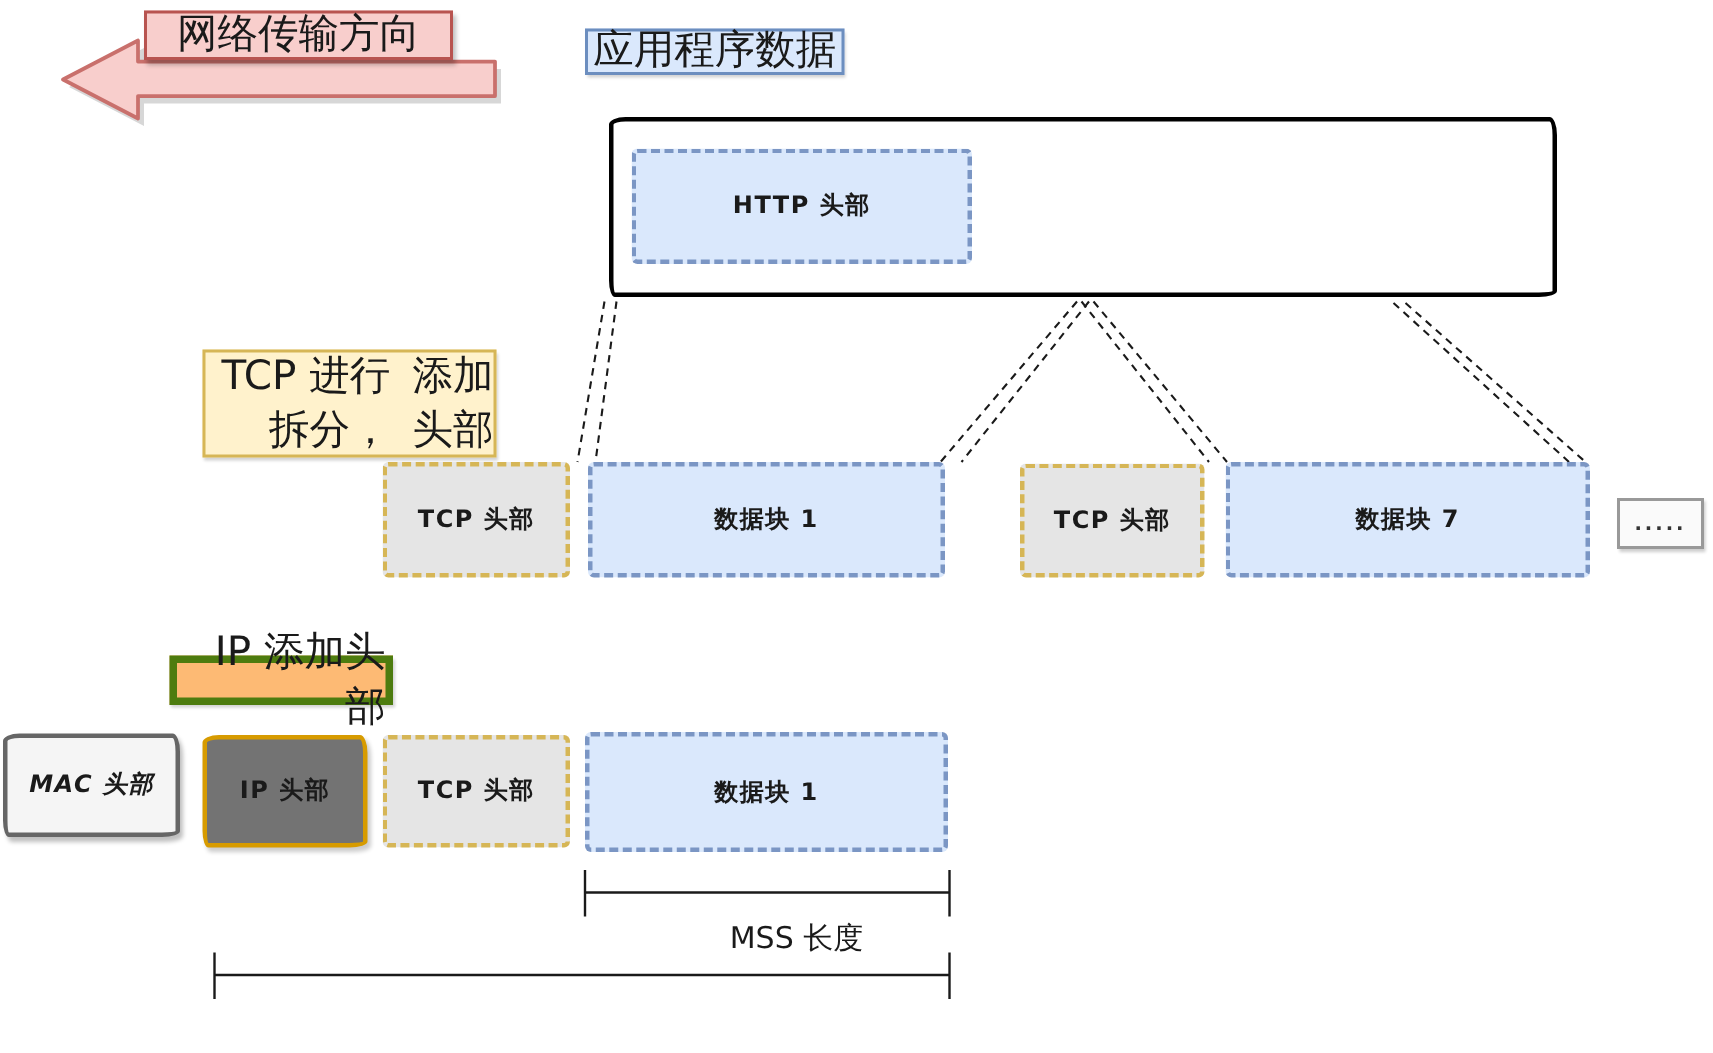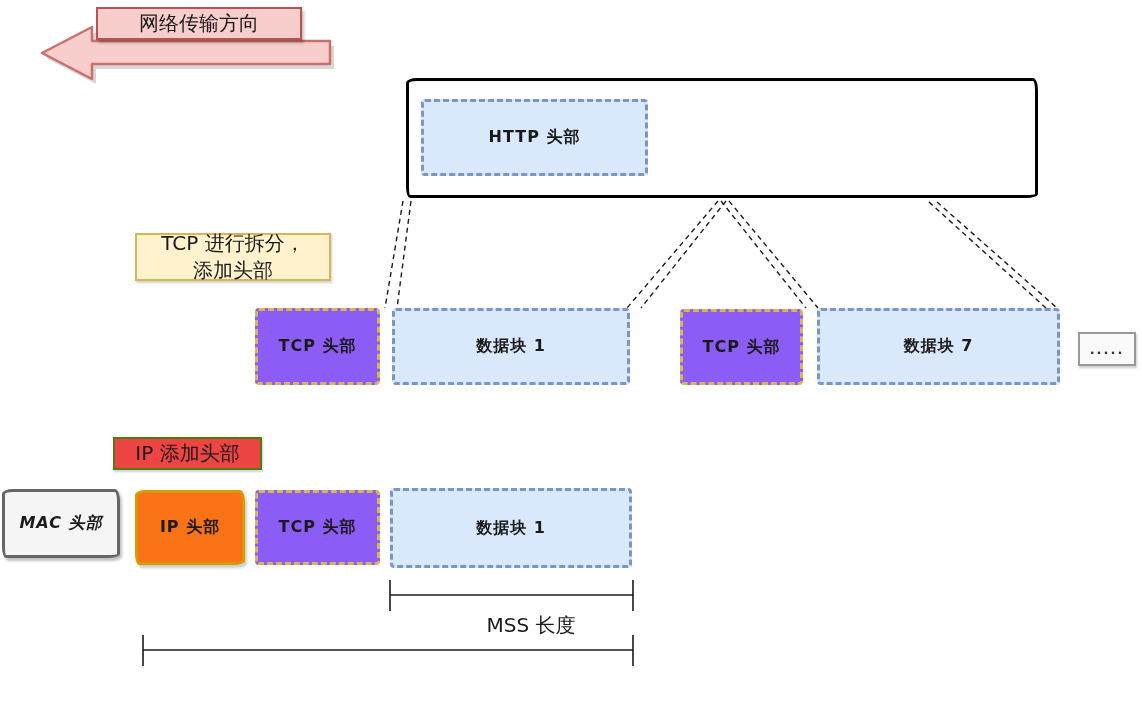--- a/index.html
+++ b/index.html
@@ -21,41 +21,42 @@
   }
   .box {
     position: absolute;
     display: flex;
     align-items: center;
     justify-content: center;
     text-align: center;
   }
   
   .note {
-    font-size: 20px;
+    font-size: 27px;
     line-height: 1.35;
+    text-align: right;
   }
   .note-pink   { background: #f8cecc; border: 2px solid #b85450; box-shadow: 2px 3px 3px rgba(0,0,0,0.25); }
   .note-blue   { background: #dae8fc; border: 2px solid #6c8ebf; box-shadow: 1px 2px 2px rgba(0,0,0,0.18); }
   .note-yellow { background: #fff2cc; border: 2px solid #d6b656; box-shadow: 1px 2px 2px rgba(0,0,0,0.18); }
-  .note-orange { background: #ef4444; border: 2px solid #4d7c0f; box-shadow: 1px 2px 2px rgba(0,0,0,0.18); }
+  .note-orange { background: #fdba74; border: 5px solid #4d7c0f; box-shadow: 1px 2px 2px rgba(0,0,0,0.18); }
   
   .block {
     font-size: 16px;
     font-weight: 700;
     letter-spacing: 1px;
   }
   .sketch {
     border-radius: 11px 5px 12px 4px / 5px 12px 4px 11px;
   }
   .dash-blue   { background: #dae8fc; border: 3px dashed #7b96c4; border-radius: 4px; }
-  .dash-yellow { background: #8b5cf6; border: 3px dashed #d6b656; border-radius: 4px; }
+  .dash-yellow { background: #e5e5e5; border: 3px dashed #d6b656; border-radius: 4px; }
   .solid-black { background: #ffffff; border: 3px solid #000000; }
   .solid-gray  { background: #f5f5f5; border: 3px solid #666666; box-shadow: 2px 3px 3px rgba(0,0,0,0.25); }
-  .solid-orange{ background: #f97316; border: 3px solid #d79b00; box-shadow: 2px 3px 3px rgba(0,0,0,0.2); }
+  .solid-orange{ background: #737373; border: 3px solid #d79b00; box-shadow: 2px 3px 3px rgba(0,0,0,0.2); }
   .dots-box {
     background: #fafafa;
     border: 2px solid #999999;
     box-shadow: 1px 2px 2px rgba(0,0,0,0.2);
     font-size: 13px;
     font-weight: 700;
     letter-spacing: 2px;
     color: #333333;
   }
   .dim-label {
@@ -96,27 +97,28 @@
 
     <g stroke="#1a1a1a" stroke-width="1.6">
       <line x1="143" y1="650" x2="633" y2="650"></line>
       <line x1="143" y1="635" x2="143" y2="666"></line>
       <line x1="633" y1="635" x2="633" y2="666"></line>
     </g>
   </svg>
 
   <div class="box note note-pink" style="left:96px; top:7px; width:206px; height:33px;">网络传输方向</div>
 
+  <div class="box note note-blue" style="left:390px; top:19px; width:173px; height:31px;">应用程序数据</div>
 
   <div class="box solid-black sketch" style="left:406px; top:78px; width:632px; height:120px;"></div>
 
   <div class="box block dash-blue" style="left:421px; top:99px; width:227px; height:77px;">HTTP 头部</div>
 
 
-  <div class="box note note-yellow" style="left:135px; top:233px; width:196px; height:48px; flex-direction:column;">
+  <div class="box note note-yellow" style="left:135px; top:233px; width:196px; height:72px; flex-direction:row;">
     <span>TCP 进行拆分，</span>
     <span>添加头部</span>
   </div>
 
   <div class="box block dash-yellow" style="left:255px; top:308px; width:125px; height:77px;">TCP 头部</div>
 
   <div class="box block dash-blue" style="left:392px; top:308px; width:238px; height:77px;">数据块 1</div>
 
   <div class="box block dash-yellow" style="left:680px; top:309px; width:123px; height:76px;">TCP 头部</div>
 

